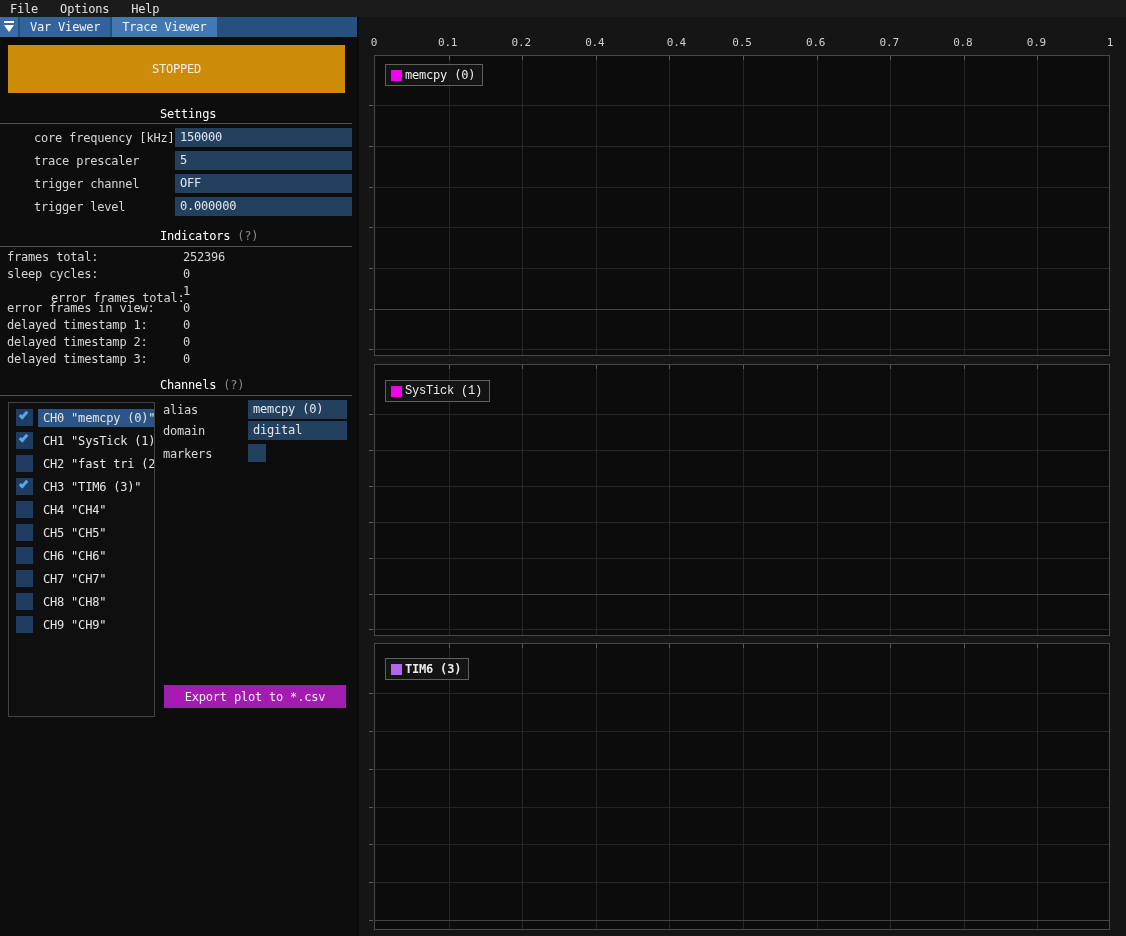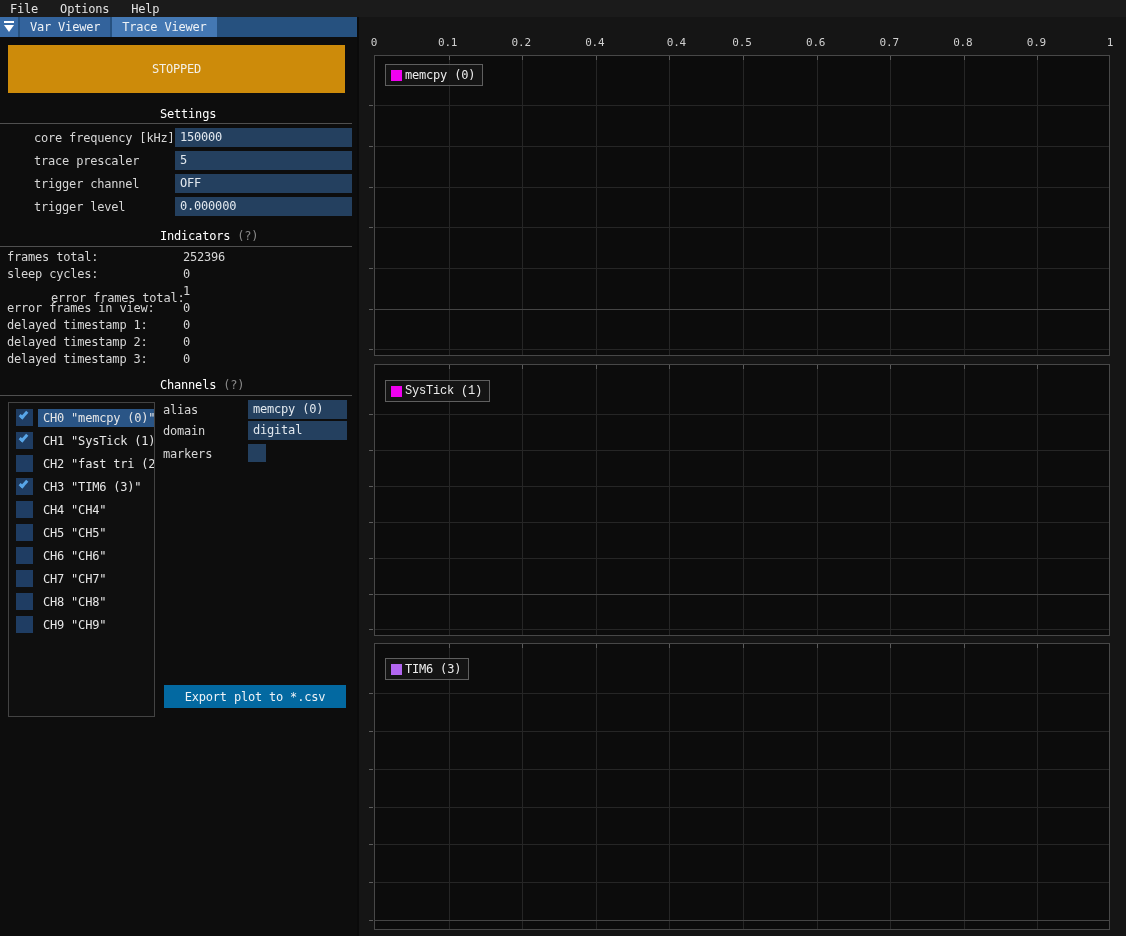--- a/index.html
+++ b/index.html
@@ -50,21 +50,21 @@
   .ch-label { position:absolute; left:29px; top:2px; right:0; height:18px; line-height:18px;
     padding-left:5px; font-size:12px; letter-spacing:-0.2px; color:#e6e6e6; white-space:nowrap; overflow:hidden; }
   .ch-label.selected { background:#2a5586; }
 
   .prop-label { position:absolute; left:163px; font-size:12px; letter-spacing:-0.2px; color:#d6d6d6; }
   .prop-input { position:absolute; left:248px; width:99px; height:19px; background:#24405f;
     color:#e2e8ee; font-size:12px; letter-spacing:-0.2px; line-height:19px; padding-left:5px; white-space:nowrap; overflow:hidden; }
   #markers-checkbox { position:absolute; left:248px; top:427px; width:18px; height:18px; background:#24405f; }
 
   #export-button { position:absolute; left:164px; top:668px; width:182px; height:23px;
-    background:#0369a1; display:flex; align-items:center; justify-content:center;
+    background:#a21caf; display:flex; align-items:center; justify-content:center;
     font-size:12px; letter-spacing:-0.2px; color:#eef2f6; }
 
   
   #plot-panel { position:absolute; left:357px; top:17px; width:769px; height:919px;
     background:#151515; border-left:2px solid #0a0a0a; }
   .axis-label { position:absolute; top:19px; transform:translateX(-50%);
     font-size:11px; letter-spacing:-0.2px; color:#d0d0d0; }
   .plot-frame { position:absolute; left:15px; width:736px; background:#0c0c0c;
     border:1px solid #484848; }
   .vgrid { position:absolute; top:0; bottom:0; width:1px; background:#262626; }
@@ -280,21 +280,21 @@
       <div class="tick-left" style="top: 193px;"></div>
       <div class="hgrid" style="top: 264px;"></div>
       <div class="tick-left" style="top: 264px;"></div>
       <div class="hgrid bright" style="top: 229px;"></div>
       <div class="tick-left" style="top: 229px;"></div>
       <div class="legend-box" style="top: 15px; font-family: Liberation Mono, monospace;">
         <div class="legend-swatch" style="background: rgb(240, 0, 240);"></div>
         <div class="legend-text">SysTick (1)</div>
       </div>
     </div>
-    <div class="plot-frame" style="top: 626px; height: 287px;">
+    <div class="plot-frame" style="top: 626px; height: 287px; font-weight: bold;">
       <div class="vgrid" style="left: 73.6px;"></div>
       <div class="tick-top" style="left: 73.6px;"></div>
       <div class="vgrid" style="left: 147.2px;"></div>
       <div class="tick-top" style="left: 147.2px;"></div>
       <div class="vgrid" style="left: 220.8px;"></div>
       <div class="tick-top" style="left: 220.8px;"></div>
       <div class="vgrid" style="left: 294.4px;"></div>
       <div class="tick-top" style="left: 294.4px;"></div>
       <div class="vgrid" style="left: 368px;"></div>
       <div class="tick-top" style="left: 368px;"></div>

